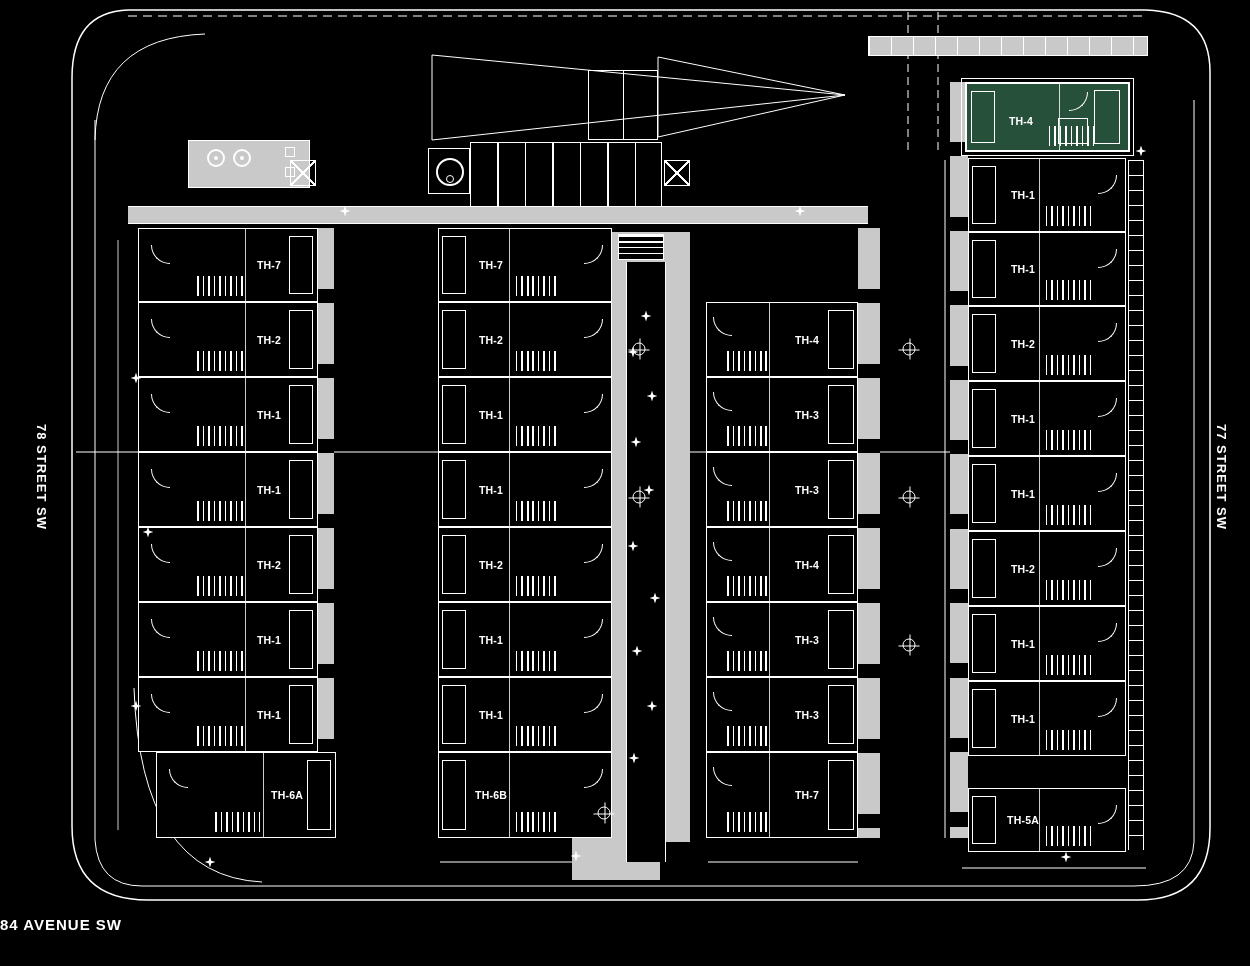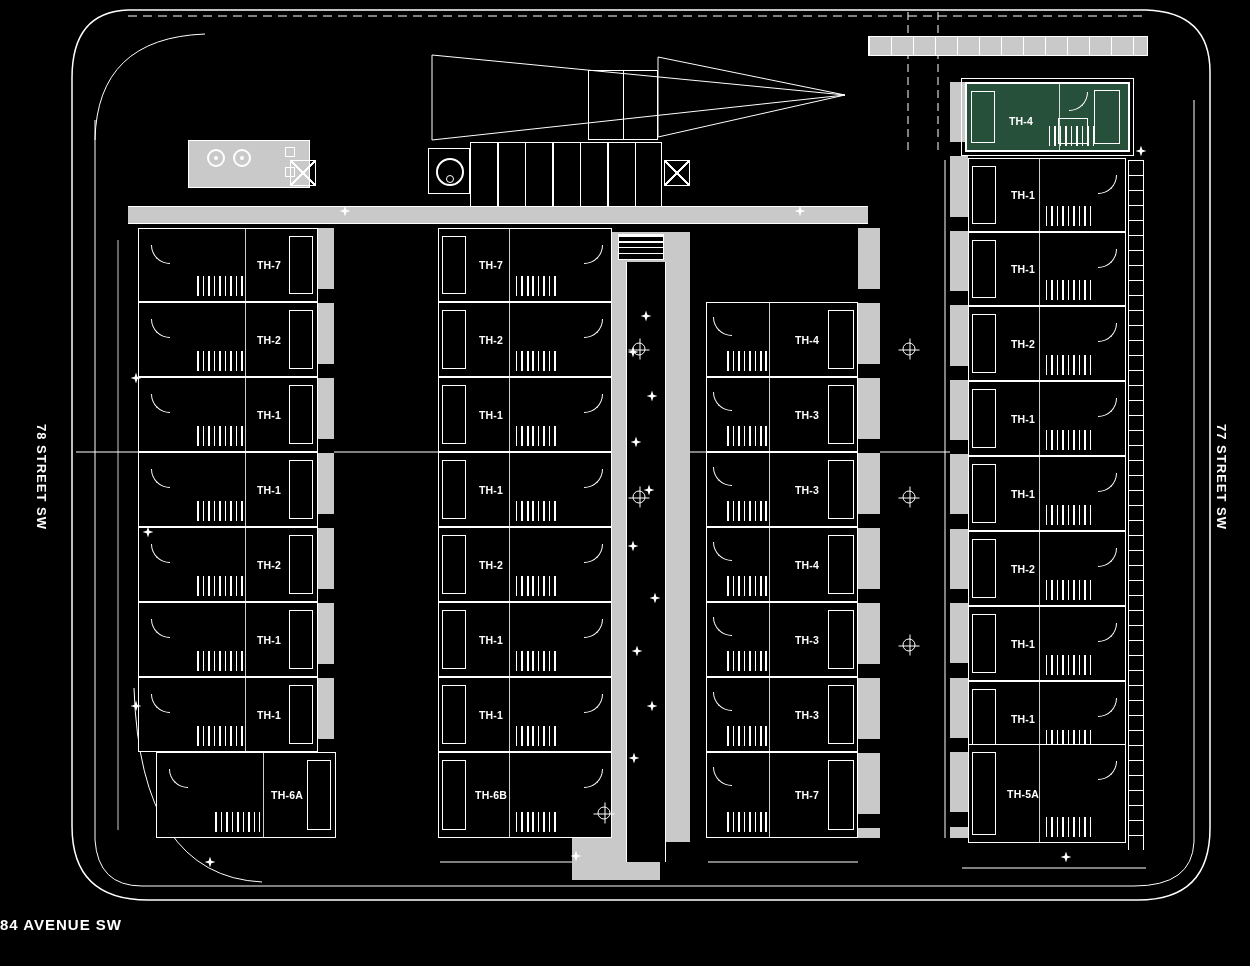--- a/index.html
+++ b/index.html
@@ -325,21 +325,21 @@
       <span class="stair"></span>
       <span class="patio"></span>
       <span class="ulabel">TH-1</span>
     </div>
   <div class="unit c4" style="left:968px;top:681px;width:158px;height:75px">
     <span class="arc"></span>
       <span class="stair"></span>
       <span class="patio"></span>
       <span class="ulabel">TH-1</span>
     </div>
-  <div class="unit c4" style="left:968px;top:744px;width:158px;height:99px">
+  <div class="unit c4" style="left:968px;top:788px;width:158px;height:64px">
     <span class="arc"></span>
       <span class="stair"></span>
       <span class="patio"></span>
       <span class="ulabel">TH-5A</span>
     </div>
 
   <span class="sparkle" style="left:646px;top:316px"></span>
   <span class="sparkle" style="left:633px;top:352px"></span>
   <span class="sparkle" style="left:652px;top:396px"></span>
   <span class="sparkle" style="left:636px;top:442px"></span>

